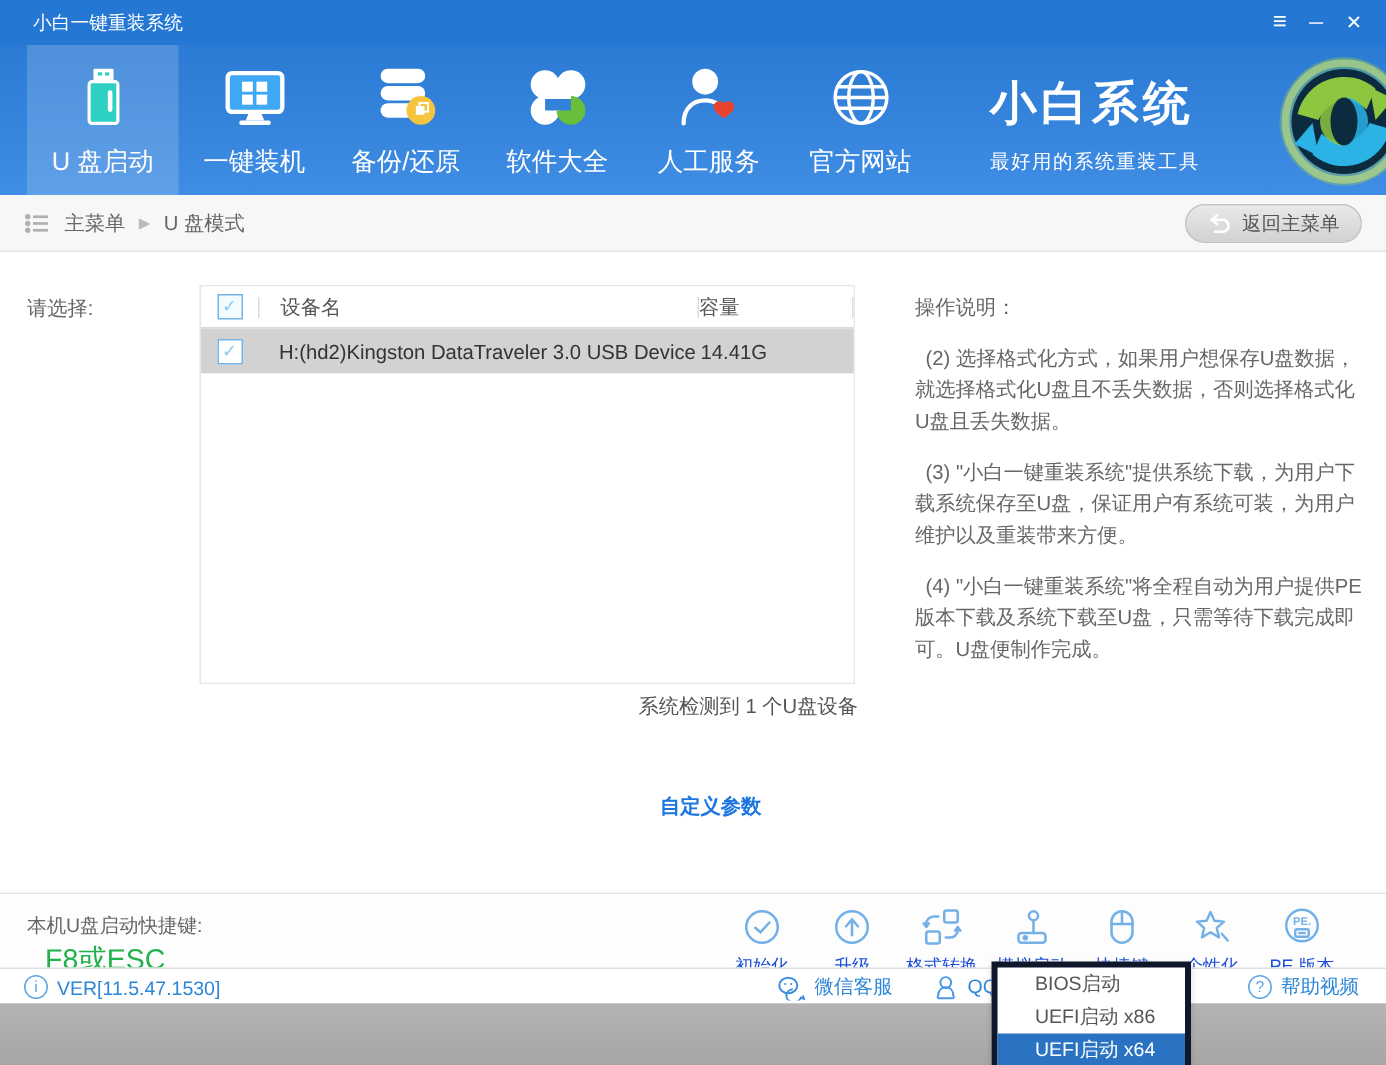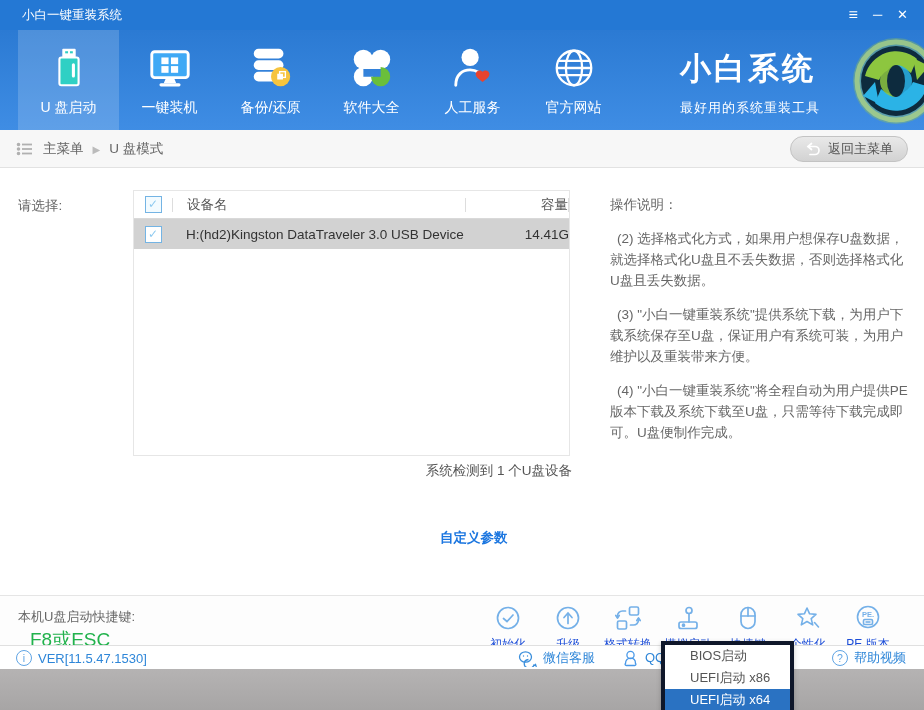--- a/index.html
+++ b/index.html
@@ -12,22 +12,22 @@
   .win-controls { position:absolute; right:16px; top:0; height:30px; display:flex; align-items:center; gap:15px; color:#fff; }
   .win-controls span { cursor:default; font-size:13px; line-height:30px; }
   .wc-menu { font-size:16px !important; font-weight:bold; }
 
   
   .nav { position:absolute; left:0; top:30px; width:100%; height:100px; background:linear-gradient(180deg,#2b7ad3,#3f8de4); overflow:hidden; }
   .nav-items { position:absolute; left:18px; top:0; height:100px; display:flex; }
   .nav-item { width:101px; height:100px; display:flex; flex-direction:column; align-items:center; justify-content:center; gap:7px; cursor:pointer; }
   .nav-item.active { background:rgba(255,255,255,.17); }
   .nav-item .nicon { width:48px; height:48px; display:flex; align-items:center; justify-content:center; }
-  .nav-item .nlabel { color:#fff; font-size:14px; white-space:nowrap; }
-  .brand { position:absolute; left:680px; top:18px; color:#fff; }
+  .nav-item .nlabel { color:#fff; font-size:17px; white-space:nowrap; }
+  .brand { position:absolute; left:660px; top:18px; color:#fff; }
   .brand-title { font-size:31px; font-weight:bold; letter-spacing:3px; }
   .brand-sub { font-size:13px; margin-top:9px; letter-spacing:1px; }
   .logo-badge { position:absolute; left:851px; top:6px; width:90px; height:90px; }
 
   
   .crumbbar { position:absolute; left:0; top:130px; width:100%; height:38px; background:#f7f7f7; border-bottom:1px solid #e2e2e2; }
   .crumb-left { position:absolute; left:16px; top:0; height:38px; display:flex; align-items:center; gap:9px; }
   .crumb-root,.crumb-cur { font-size:13.5px; color:#666; cursor:pointer; }
   .crumb-arrow { font-size:10px; color:#bbb; }
   .back-btn { position:absolute; right:16px; top:6px; width:118px; height:26px; border-radius:13px; background:linear-gradient(#e9e9e9,#d2d2d2); border:1px solid #c3c3c3; display:flex; align-items:center; justify-content:center; gap:7px; cursor:pointer; }
@@ -40,21 +40,21 @@
   .dev-table { position:absolute; left:133px; top:22px; width:437px; border:1px solid #e6e6e6; background:#fff; }
   .t-header { height:28px; display:flex; align-items:center; background:#fff; border-bottom:1px solid #d9d9d9; }
   .t-row { height:30px; display:flex; align-items:center; background:#d2d2d2; cursor:pointer; }
   .t-body { height:206px; background:#fff; }
   .cell-cb { width:38px; display:flex; justify-content:center; }
   .cb { width:17px; height:17px; border:1px solid #74b4e4; background:#f3fbff; color:#8ecaf0; font-size:12px; line-height:15px; text-align:center; cursor:pointer; }
   .t-row .cb { background:#fff; }
   .vsep { width:1px; height:14px; background:#ddd; }
   .cell-dev { flex:1; padding-left:14px; font-size:13.5px; color:#555; }
   .t-row .cell-dev { color:#333; }
-  .cell-cap { width:102px; text-align:right; font-size:13.5px; color:#555; }
+  .cell-cap { width:102px; text-align:left; font-size:13.5px; color:#555; }
   .t-row .cell-cap { color:#333; }
 
   .detect-text { position:absolute; left:133px; top:294px; width:439px; text-align:right; font-size:13.5px; color:#555; }
   .make-btn { position:absolute; left:203px; top:329px; width:230px; height:52px; background:#6397cf; border:1px solid #5a8ec6; color:#fff; font-size:19px; letter-spacing:2px; display:flex; align-items:center; justify-content:center; cursor:pointer; font-family:inherit; }
   .custom-link { position:absolute; left:440px; top:361px; font-size:13.5px; color:#1b76e0; cursor:pointer;font-weight:bold; }
 
   .instructions { position:absolute; left:610px; top:26px; width:298px; color:#666; font-size:13.5px; line-height:21px; }
   .instructions .ins-title { margin-bottom:13px; }
   .instructions p { margin-bottom:13px; text-indent:7px; }
 

